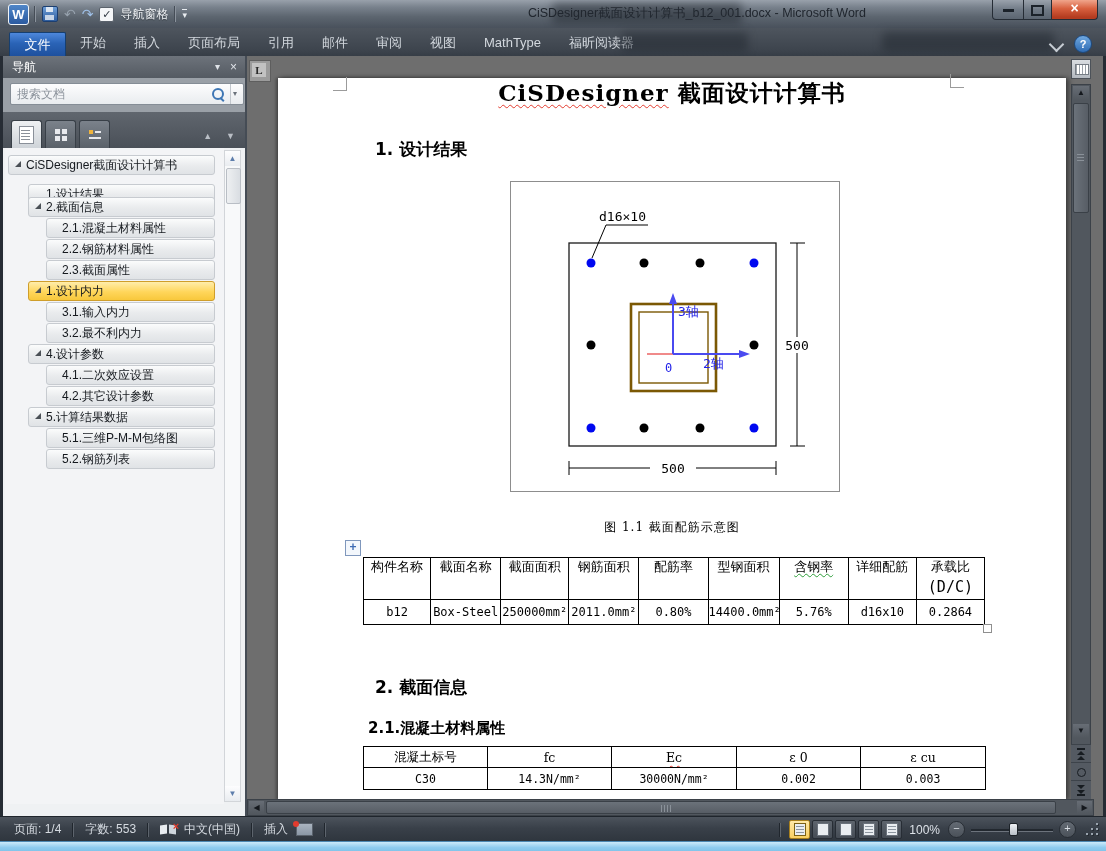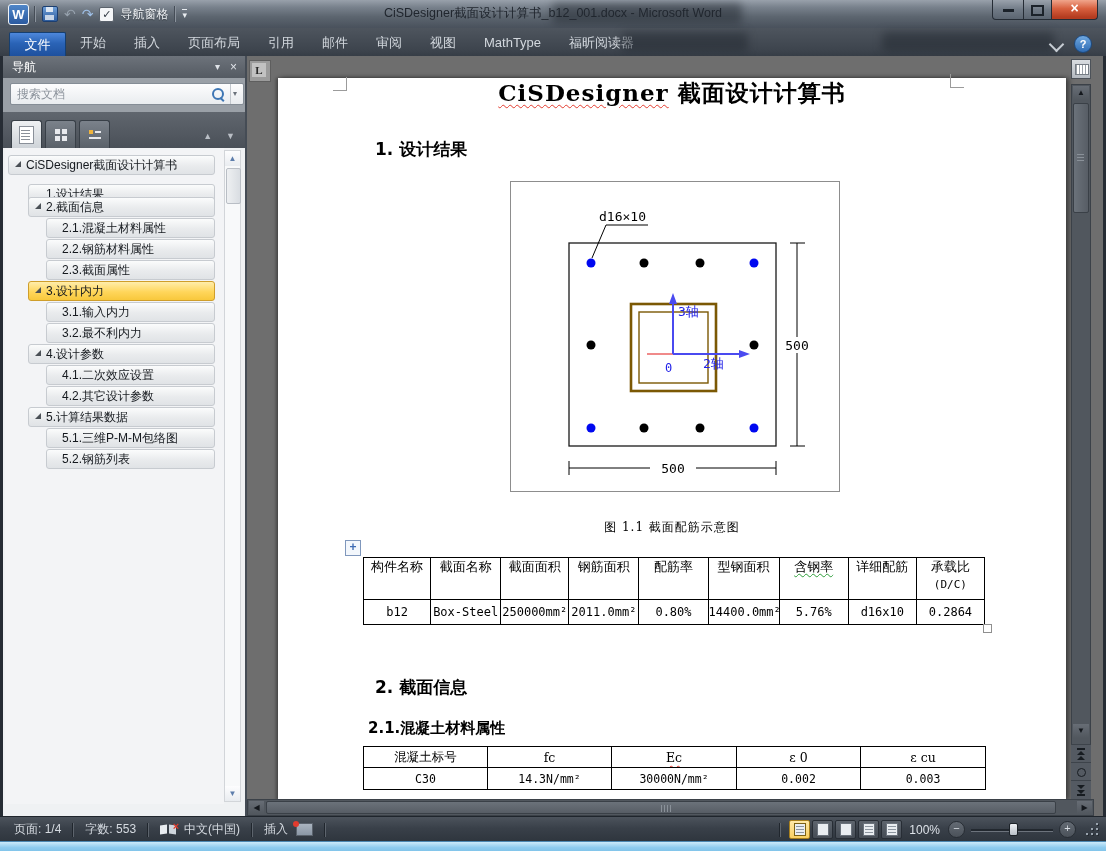--- a/index.html
+++ b/index.html
@@ -19,21 +19,21 @@
     border:1px solid #1d3f70;border-radius:2px;position:relative;}
   .floppy:before{content:"";position:absolute;left:3px;top:0;width:7px;height:5px;background:#dce6f2;}
   .floppy:after{content:"";position:absolute;left:2px;bottom:1px;width:9px;height:5px;background:#c8d6e8;}
   .qat-glyph{font-size:14px;line-height:14px;}
   .undo{color:#96a1ad;} .redo{color:#9fc0e8;}
   .qat-check{width:13px;height:13px;background:#f4f6f8;border:1px solid #5a626c;border-radius:2px;
     font-size:11px;line-height:12px;text-align:center;color:#2e3640;}
   .qat-label{font-size:12px;color:#f2f5f8;text-shadow:0 1px 1px rgba(0,0,0,.4);}
   .qat-dd{font-size:9px;color:#e8ecf0;border-top:1px solid #e8ecf0;line-height:8px;padding-top:1px;}
   .wtitle{position:absolute;left:240px;right:240px;top:0;height:27px;line-height:27px;
-    text-align:center;font-size:12.5px;color:#20262e;white-space:nowrap;overflow:hidden;}
+    text-align:right;font-size:12.5px;color:#20262e;white-space:nowrap;overflow:hidden;}
   .winbtns{position:absolute;right:8px;top:0;display:flex;}
   .wbtn{height:19px;border:1px solid #252c35;border-top:none;text-align:center;
     color:#1b222a;font-size:11px;line-height:17px;
     background:linear-gradient(180deg,#9aa2ac,#707a86 50%,#5b6571);}
   .wbtn.min{width:30px;border-radius:0 0 0 4px;}
   .wbtn.max{width:27px;border-left:none;border-right:none;}
   .wbtn.close{width:45px;border-radius:0 0 4px 0;color:#fff;font-size:14px;font-weight:bold;
     background:linear-gradient(180deg,#f0a58c,#d8603f 45%,#b43c20 90%);}
   .glyph-min{display:inline-block;width:11px;height:3px;background:#1b222a;margin-top:9px;}
   .glyph-max{display:inline-block;width:9px;height:7px;border:2px solid #1b222a;margin-top:5px;background:transparent;}
@@ -169,21 +169,21 @@
   .tresize{position:absolute;left:705px;top:546px;width:7px;height:7px;border:1px solid #8f8f8f;background:#fff;}
   table.doc{border-collapse:collapse;position:absolute;table-layout:fixed;}
   table.doc th,table.doc td{border:1px solid #000;text-align:center;padding:0;overflow:hidden;}
   .t1{left:85px;top:479px;width:622px;}
   .t1 th{height:41px;vertical-align:top;padding-top:3px;font-weight:normal;font-size:13px;
     font-family:"DejaVu Serif",serif;}
   .t1 td{height:24px;font-size:12px;font-family:"DejaVu Sans Mono",monospace;}
   .t2{left:85px;top:668px;width:622px;}
   .t2 th{height:20px;font-weight:normal;font-size:12.5px;font-family:"DejaVu Serif",serif;}
   .t2 td{height:21px;font-size:11.5px;font-family:"DejaVu Sans Mono",monospace;}
-  .thsub{display:block;font-size:11px;margin-top:2px;font-family:"DejaVu Sans Mono",monospace;}
+  .thsub{display:block;font-size:15px;margin-top:2px;font-family:"DejaVu Sans Mono",monospace;}
   
   .statusbar{position:absolute;left:0;top:816px;width:1106px;height:25px;
     background:linear-gradient(180deg,#4c535c,#394049 45%,#2e353d);
     border-top:1px solid #1f252c;display:flex;align-items:center;color:#d6dbe1;font-size:12px;}
   .sseg{padding:0 4px;white-space:nowrap;}
   .ssep{width:1px;height:14px;background:#20262d;border-right:1px solid #5d646d;margin:0 7px;}
   .spellbook{width:16px;height:11px;position:relative;margin:0 4px;}
   .spellbook:before{content:"";position:absolute;left:0;top:1px;width:7px;height:9px;background:#e8ecf0;transform:skewY(-8deg);}
   .spellbook:after{content:"";position:absolute;right:0;top:1px;width:7px;height:9px;background:#cfd6dd;transform:skewY(8deg);}
   .spellx{position:absolute;right:-3px;top:-4px;color:#e03a2a;font-size:11px;font-weight:bold;z-index:2;}
@@ -301,21 +301,21 @@
         <span>2.1.混凝土材料属性</span>
       </div>
     <div class="nitem lv2" style="top:183px;">
         <span>2.2.钢筋材料属性</span>
       </div>
     <div class="nitem lv2" style="top:204px;">
         <span>2.3.截面属性</span>
       </div>
     <div class="nitem lv1 active" style="top:225px;">
         <span class="tri"></span>
-        <span>3.设计内力</span>
+        <span>1.设计内力</span>
       </div>
     <div class="nitem lv2" style="top:246px;">
         <span>3.1.输入内力</span>
       </div>
     <div class="nitem lv2" style="top:267px;">
         <span>3.2.最不利内力</span>
       </div>
     <div class="nitem lv1" style="top:288px;">
         <span class="tri"></span>
         <span>4.设计参数</span>

